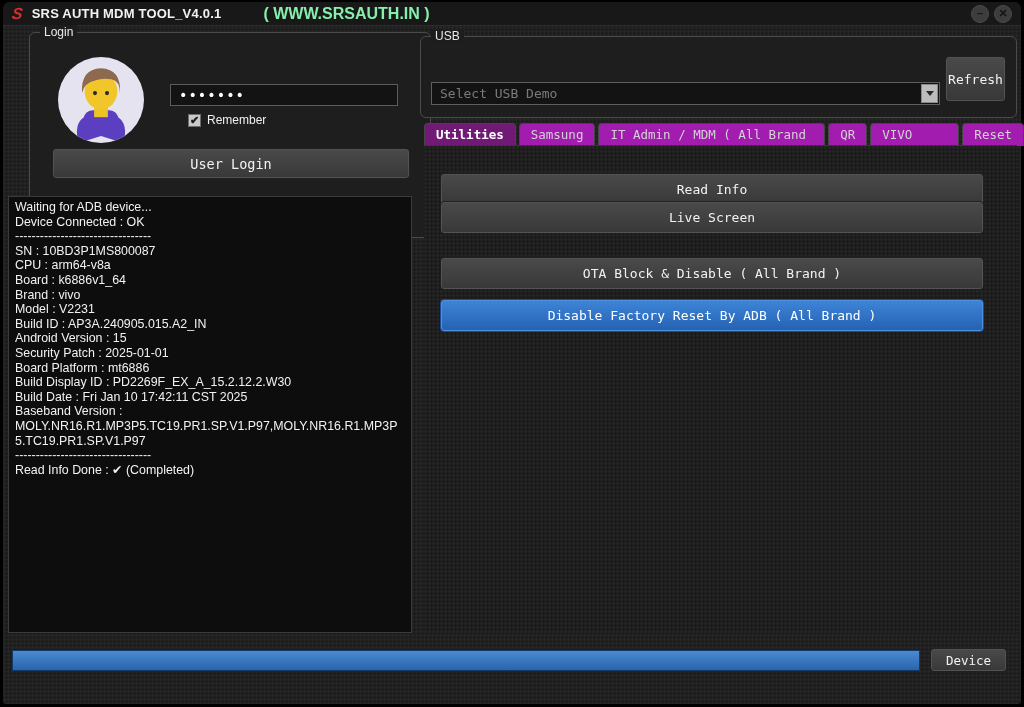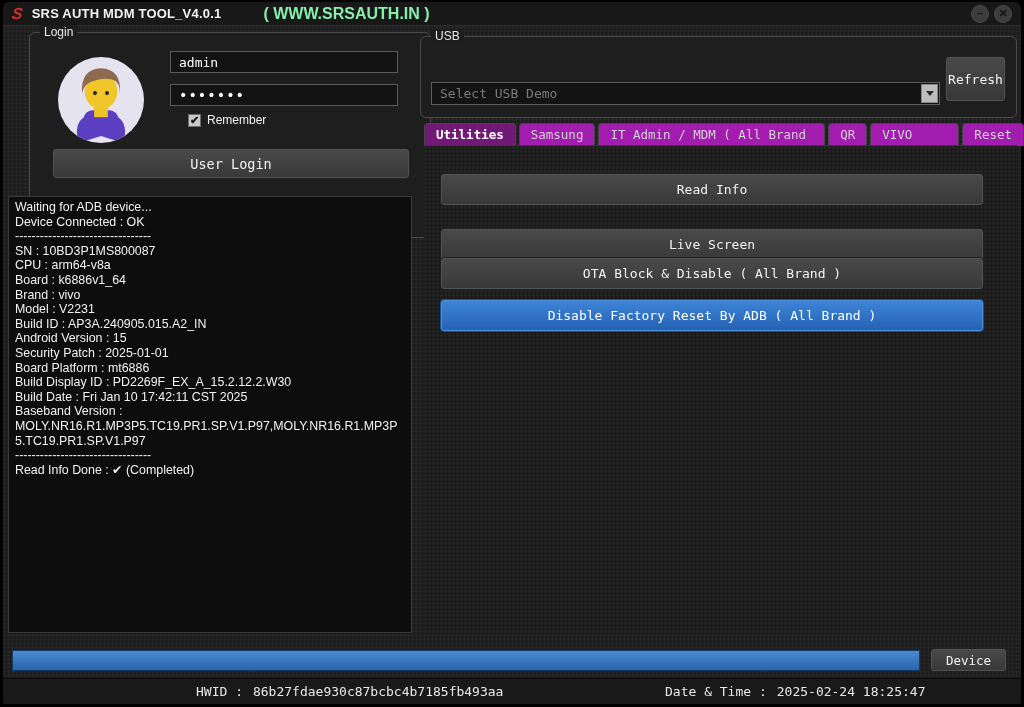--- a/index.html
+++ b/index.html
@@ -73,21 +73,21 @@
   .tab { padding:0 11px; line-height:21px; background:#a21caf; border:1px solid #454545;
          border-bottom:none; border-radius:4px 4px 0 0; color:#d2d2d2;
          font-family:"DejaVu Sans Mono",monospace; font-size:12.5px; cursor:default; }
   .tab.selected { background:#701a75; color:#fff; font-weight:700; }
 
   .tabpanel { position:absolute; left:424px; top:145px; width:593px; height:488px;
               background-color:#1b1b1b;
               background-image:radial-gradient(circle at 1.5px 1.5px, #262626 1px, rgba(0,0,0,0) 1.6px);
               background-size:4px 4px; border-top:1px solid #383838; }
   .action-btn { position:absolute; left:16px; width:544px; height:33px; font-size:13px; }
-  .action-0 { top:27px; } .action-1 { top:82px; } .action-2 { top:111px; } .action-3 { top:153px; }
+  .action-0 { top:27px; } .action-1 { top:55px; } .action-2 { top:111px; } .action-3 { top:153px; }
   .action-btn.primary { background:linear-gradient(#3f85d8,#2361b2); border:1px solid #1b4c8f;
                         box-shadow:inset 0 0 0 1px #4f90dd; color:#fff; }
 
   
   .progress-track { position:absolute; left:12px; top:650px; width:908px; height:21px;
                     background:#141414; border:1px solid #123a66; }
   .progress-fill { height:100%; background:linear-gradient(#4a8ad2,#2a64ad); }
   .device-btn { position:absolute; left:930px; top:648px; width:77px; height:24px; font-size:12.5px; }
   .statusbar { position:absolute; left:3px; right:3px; top:678px; bottom:3px;
                background:#191919; border-top:1px solid #060606; border-radius:0 0 3px 3px;
@@ -126,21 +126,20 @@
           <path d="M50 92 L24 100 Q18 78 30 70 L70 70 Q82 78 76 100 Z" fill="#5b3fc0"></path>
           <rect x="30" y="62" width="40" height="26" rx="10" fill="#5b3fc0"></rect>
           <rect x="42" y="52" width="16" height="18" fill="#eec325"></rect>
           <ellipse cx="50" cy="40" rx="19" ry="21" fill="#f0c62a"></ellipse>
           <path d="M28 42 Q26 14 50 13 Q74 14 72 42 Q72 28 62 26 Q52 24 44 27 Q30 30 28 42 Z" fill="#8d6a4e"></path>
           <circle cx="43" cy="42" r="2.4" fill="#2b2b2b"></circle>
           <circle cx="57" cy="42" r="2.4" fill="#2b2b2b"></circle>
         </g>
       </svg>
     </div>
-    <input class="field user-field" type="text" value="admin" style="">
     <input class="field pass-field" type="text" value="•••••••" style="">
     <div class="remember-row">
       <span class="checkbox">✔</span>
       <span class="remember-label">Remember</span>
     </div>
     <div class="btn login-btn">User Login</div>
   </div>
 
   <div class="logbox">Waiting for ADB device...
 Device Connected : OK
@@ -186,17 +185,13 @@
     <div class="btn action-btn action-1">Live Screen</div>
     <div class="btn action-btn action-2">OTA Block &amp; Disable ( All Brand )</div>
     <div class="btn action-btn action-3 primary">Disable Factory Reset By ADB ( All Brand )</div>
   </div>
 
   <div class="progress-track">
     <div class="progress-fill" style="width: 100%;"></div>
   </div>
   <div class="btn device-btn">Device</div>
 
-  <div class="statusbar">
-    <span class="hwid"><span class="status-label">HWID :</span><span>86b27fdae930c87bcbc4b7185fb493aa</span></span>
-    <span class="datetime"><span class="status-label">Date &amp; Time :</span><span>2025-02-24 18:25:47</span></span>
-  </div>
 </div>
 
 </body></html>

